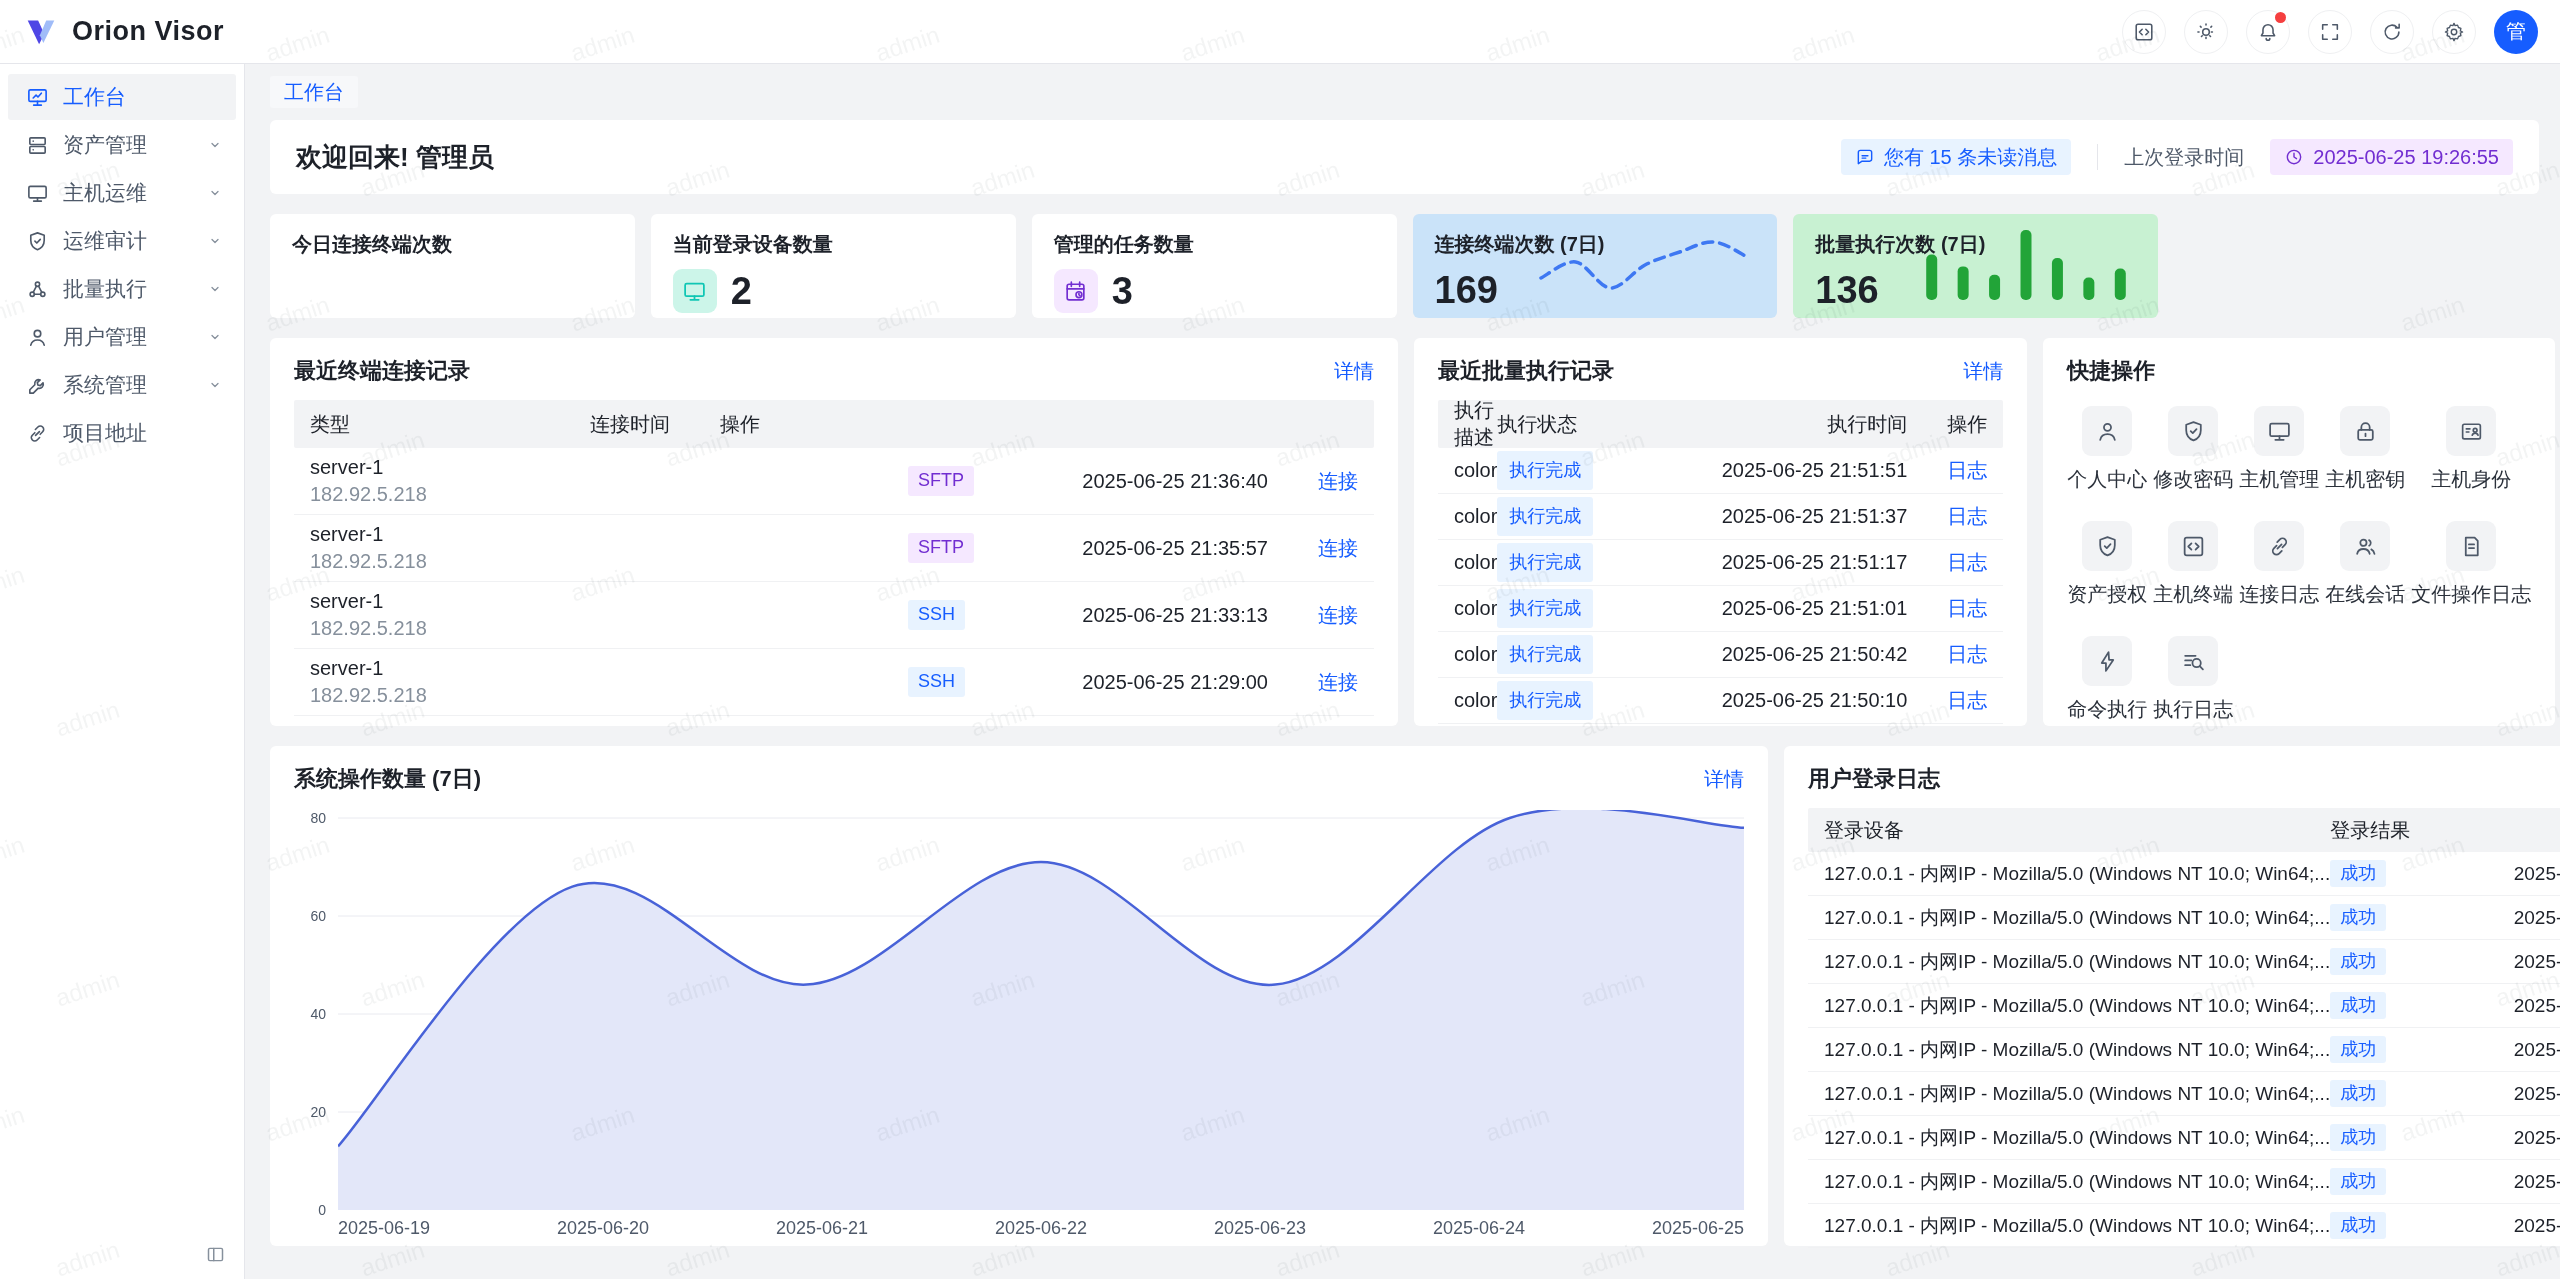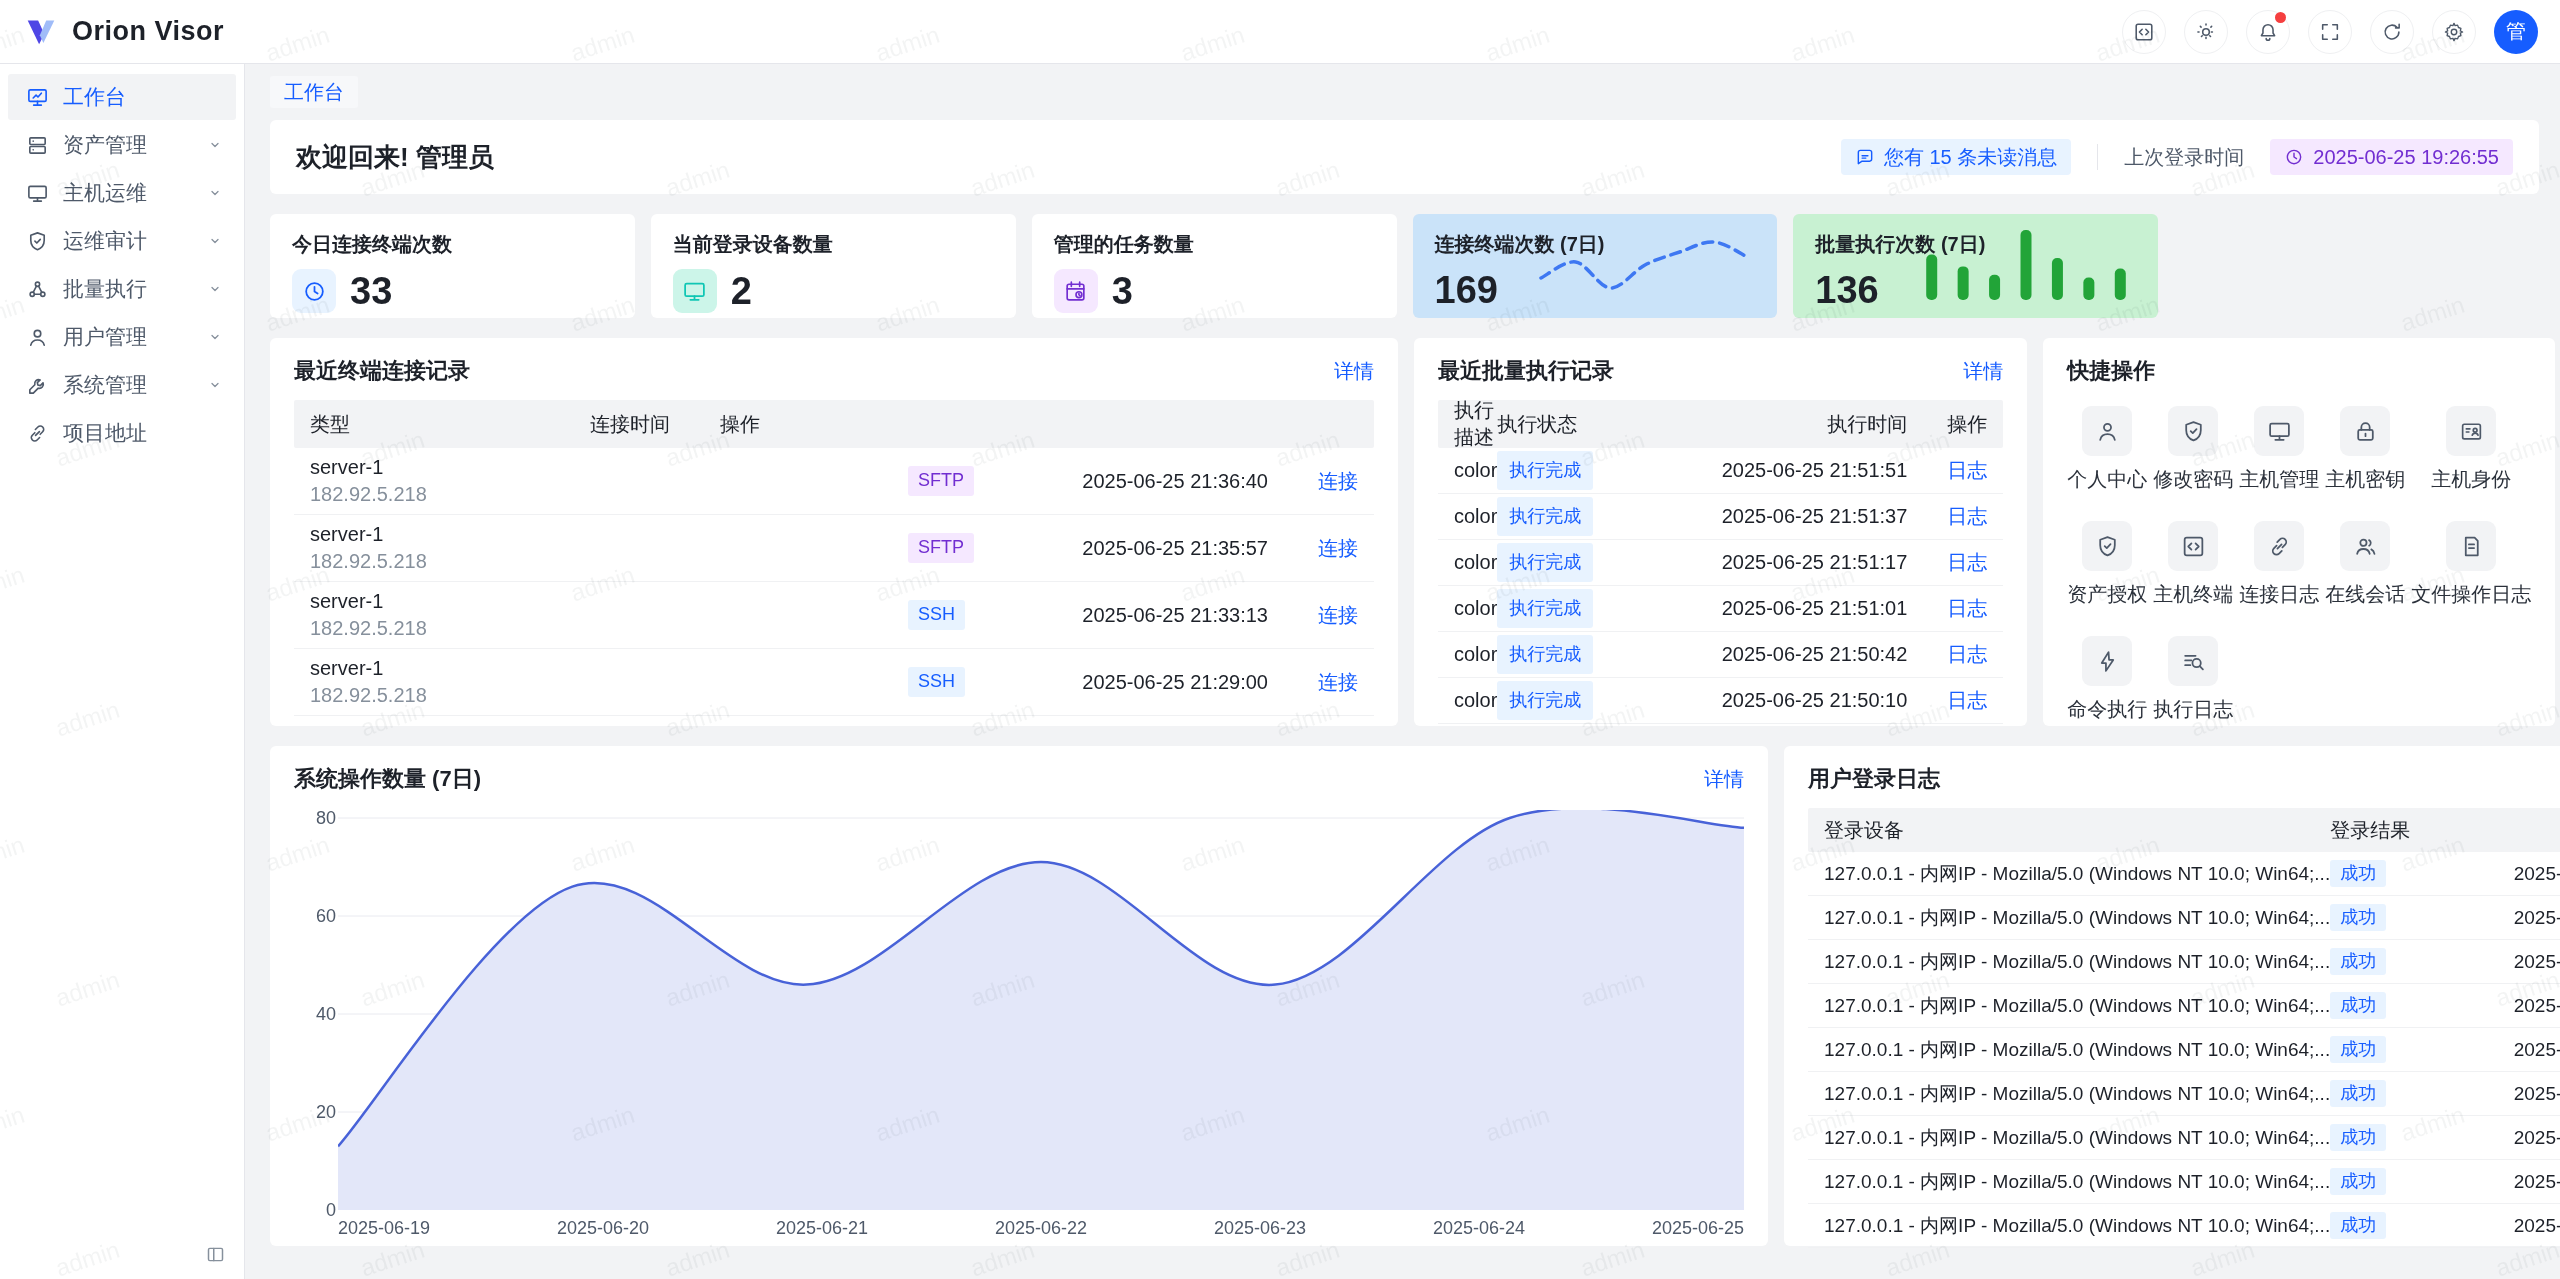--- a/index.html
+++ b/index.html
@@ -92,21 +92,21 @@
   .link{color:#165dff;cursor:pointer}
   
   .qgrid{margin-top:20px;display:grid;grid-template-columns:repeat(5,1fr);row-gap:28px;column-gap:6px;justify-items:center}
   .qitem{display:flex;flex-direction:column;align-items:center;cursor:pointer}
   .qicon{width:50px;height:50px;border-radius:9px;background:#f2f3f5;display:flex;align-items:center;justify-content:center;color:#4e5969}
   .qicon svg{width:25px;height:25px}
   .qlabel{margin-top:10px;font-size:20px;color:#2b313b;white-space:nowrap}
   
   .chart-body{margin-top:16px;display:flex}
   .yaxis{width:44px;position:relative;height:400px}
-  .yaxis span{position:absolute;right:2px;transform:translateY(-50%);font-size:18px;color:#4e5969}
+  .yaxis span{position:absolute;right:12px;transform:translateY(-50%);font-size:14px;color:#4e5969}
   .plot{flex:1;height:400px}
   .plot svg{width:100%;height:100%}
   .xaxis{display:flex;justify-content:space-between;padding-left:44px;margin-top:8px;font-size:18px;color:#4e5969}
   
   .wm{position:absolute;inset:0;pointer-events:none;z-index:50;overflow:hidden}
   .wm span{position:absolute;transform:rotate(-18deg);font-size:24px;color:rgba(29,33,41,0.05);white-space:nowrap}
   .defs{position:absolute;width:0;height:0;overflow:hidden}
 </style>
 </head>
 <body>
@@ -368,28 +368,20 @@
           </svg>
         <span>2025-06-25 19:26:55</span>
       </span>
     </div>
   </div>
 
   
   <div class="stats">
     <div class="scard">
       <div class="slabel">今日连接终端次数</div>
-      <div class="srow">
-          <span class="ibox blue">
-            <svg viewBox="0 0 24 24">
-              <use href="#i-clock"></use>
-            </svg>
-          </span>
-          <span class="sval">33</span>
-        </div>
     </div>
     <div class="scard">
       <div class="slabel">当前登录设备数量</div>
       <div class="srow">
           <span class="ibox teal">
             <svg viewBox="0 0 24 24">
               <use href="#i-monitor"></use>
             </svg>
           </span>
           <span class="sval">2</span>

